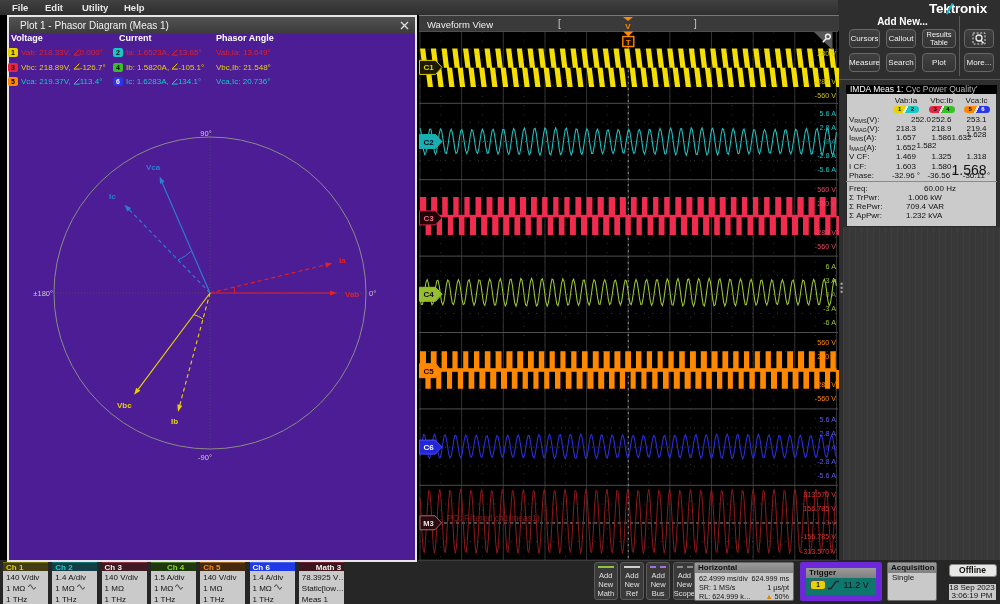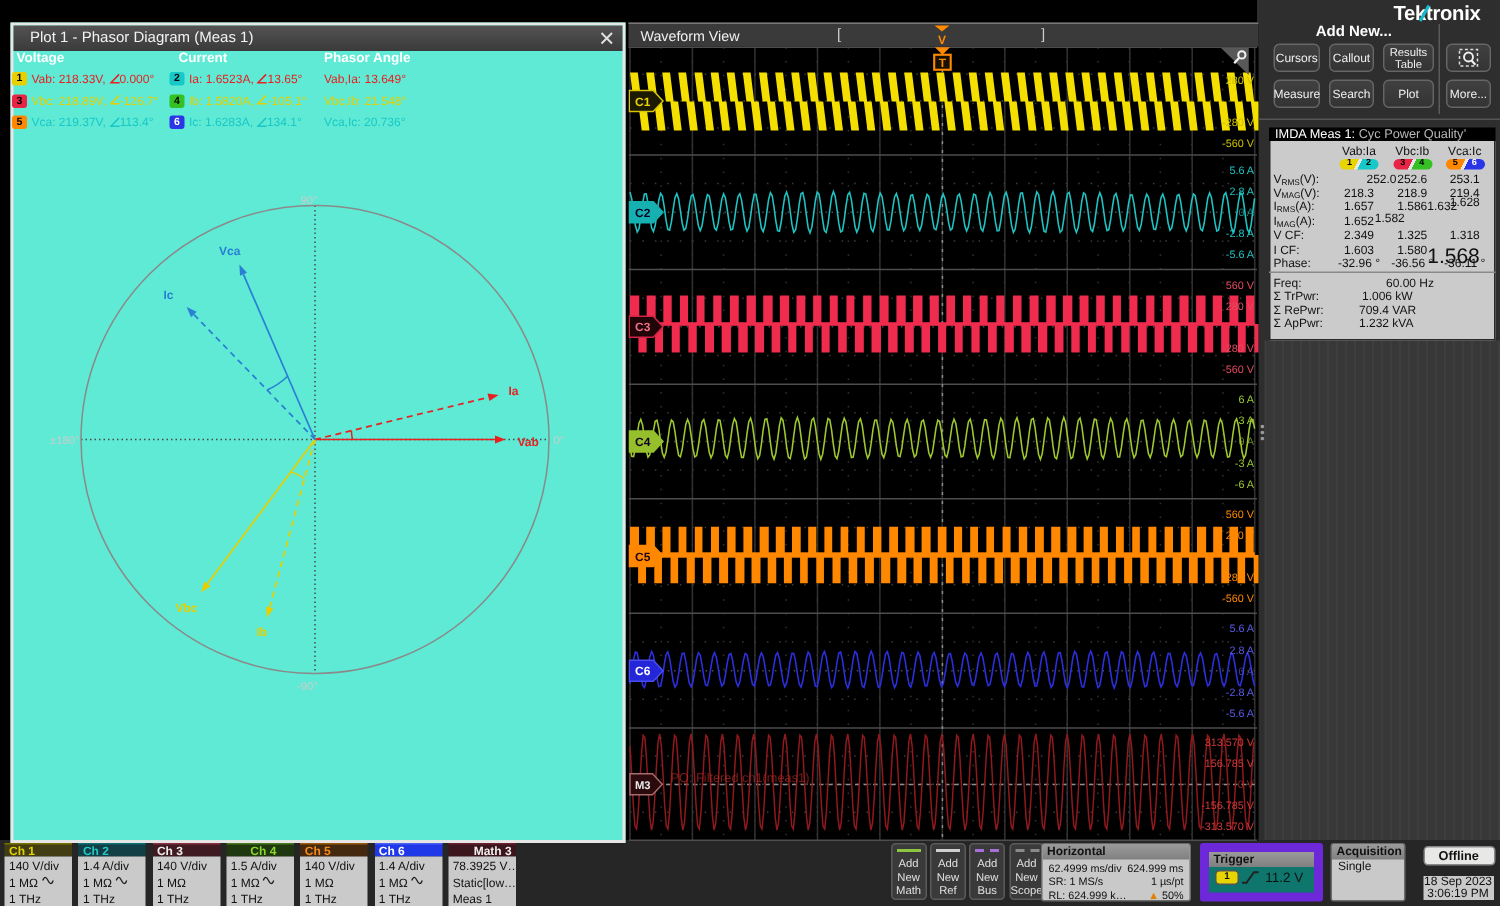--- a/index.html
+++ b/index.html
@@ -2,20 +2,26 @@
 <html><head><meta charset="utf-8">
 <style>
 * { margin:0; padding:0; box-sizing:content-box; }
 html,body { width:1000px; height:604px; background:#000; overflow:hidden; }
 body, div, span, text { font-family:"Liberation Sans", sans-serif; }
 #root { position:absolute; left:0; top:0; width:1000px; height:604px; background:#000; }
 </style></head>
 <body>
 <div id="root">
 
+<div style="position:absolute;left:0;top:0;width:1000px;height:15px;background:linear-gradient(#414141,#2e2e2e)">
+  <span style="position:absolute;left:12px;top:2px;font-size:9.5px;font-weight:bold;color:#e8e8e8">File</span>
+  <span style="position:absolute;left:45px;top:2px;font-size:9.5px;font-weight:bold;color:#e8e8e8">Edit</span>
+  <span style="position:absolute;left:82px;top:2px;font-size:9.5px;font-weight:bold;color:#e8e8e8">Utility</span>
+  <span style="position:absolute;left:124px;top:2px;font-size:9.5px;font-weight:bold;color:#e8e8e8">Help</span>
+</div>
 
 <div style="position:absolute;left:838px;top:0;width:162px;height:560px;background:#2e2e2e"></div>
 <div style="position:absolute;left:843px;top:227px;width:157px;height:333px;background:repeating-linear-gradient(90deg,#3e3e3e 0px,#3e3e3e 1px,#383838 1px,#383838 6px)"></div>
 
 <div style="position:absolute;left:0;top:560px;width:1000px;height:44px;background:#262626"></div>
 
 <div style="position:absolute;left:419px;top:15px;width:420px;height:544px;background:#000">
   <div style="position:absolute;left:0;top:0;width:420px;height:16px;background:#3a3a3a;border-top:1px solid #777">
     <span style="position:absolute;left:8px;top:3px;font-size:9.5px;color:#f0f0f0">Waveform View</span>
     <span style="position:absolute;left:139px;top:2px;font-size:10px;color:#ccc">[</span>
@@ -147,21 +153,21 @@
       <path d="M420,515.8 h15 l6.5,7 l-6.5,7 h-15 Z" fill="#2a0a0c" stroke="#a86a6a" stroke-width="1"></path>
       <text x="428.5" y="525.8" font-size="7.5" font-weight="bold" fill="#e8e8e8" text-anchor="middle" font-family="Liberation Sans, sans-serif">M3</text>
       <polygon points="623.3,31.5 633.3,31.5 628.3,36.5" fill="#ff8a00"></polygon>
       <rect x="622.8" y="36.5" width="11" height="10" fill="#181000" stroke="#ff8a00" stroke-width="1.4"></rect>
       <text x="628.3" y="44.5" font-size="8" font-weight="bold" fill="#ff8a00" text-anchor="middle" font-family="Liberation Sans, sans-serif">T</text>
       <polygon points="814,32 832.5,32 832.5,50" fill="#585858"></polygon>
       <circle cx="827.9" cy="36.6" r="2.4" fill="none" stroke="#f0f0f0" stroke-width="1.4"></circle>
       <line x1="826" y1="38.7" x2="822.8" y2="42.2" stroke="#f0f0f0" stroke-width="1.6"></line>
     </svg>
 
-<div style="position:absolute;left:7px;top:15px;width:406px;height:543px;border:2px solid #e6e6e6;background:#5eead4;z-index:3">
+<div style="position:absolute;left:7px;top:15px;width:406px;height:543px;border:2px solid #e6e6e6;background:#4c1d95;z-index:3">
   <div style="position:absolute;left:0;top:0;width:406px;height:17px;background:linear-gradient(#535353,#3a3a3a)">
     <span style="position:absolute;left:11px;top:3px;font-size:10px;color:#f2f2f2">Plot 1 - Phasor Diagram (Meas 1)</span>
     <svg style="position:absolute;right:6px;top:4px" width="9" height="9" viewBox="0 0 9 9">
           <path d="M1,1 L8,8 M8,1 L1,8" stroke="#e0e0e0" stroke-width="1.3"></path>
         </svg>
   </div>
 </div>
 <svg style="position:absolute;left:9px;top:33px;z-index:4" width="406" height="525" viewBox="9 33 406 525">
       <line x1="54.0" y1="293.0" x2="366.0" y2="293.0" stroke="#4a4a4a" stroke-width="1" stroke-dasharray="1 2"></line>
       <line x1="210.0" y1="137.0" x2="210.0" y2="449.0" stroke="#4a4a4a" stroke-width="1" stroke-dasharray="1 2"></line>
@@ -273,21 +279,21 @@
     <div style="position:absolute;left:951.5px;top:123.95px;width:50px;text-align:center;font-size:8px;color:#111;white-space:nowrap">219.4</div>
     <div style="position:absolute;left:849px;top:133.4px;font-size:8px;color:#111;white-space:nowrap">I<span style="font-size:5.5px;vertical-align:-1px">RMS</span>(A):</div>
     <div style="position:absolute;left:881px;top:133.4px;width:50px;text-align:center;font-size:8px;color:#111;white-space:nowrap">1.657</div>
     <div style="position:absolute;left:916.5px;top:133.4px;width:50px;text-align:center;font-size:8px;color:#111;white-space:nowrap">1.586</div>
     <div style="position:absolute;left:951.5px;top:133.4px;width:50px;text-align:left;font-size:8px;color:#111;white-space:nowrap">1.632</div>
     <div style="position:absolute;left:849px;top:142.85px;font-size:8px;color:#111;white-space:nowrap">I<span style="font-size:5.5px;vertical-align:-1px">MAG</span>(A):</div>
     <div style="position:absolute;left:881px;top:142.85px;width:50px;text-align:center;font-size:8px;color:#111;white-space:nowrap">1.652</div>
     <div style="position:absolute;left:916.5px;top:141px;width:50px;text-align:left;font-size:8px;color:#111;white-space:nowrap">1.582</div>
     <div style="position:absolute;left:951.5px;top:130px;width:50px;text-align:center;font-size:8px;color:#111;white-space:nowrap">1.628</div>
     <div style="position:absolute;left:849px;top:152.29999999999998px;font-size:8px;color:#111;white-space:nowrap">V CF:</div>
-    <div style="position:absolute;left:881px;top:152.29999999999998px;width:50px;text-align:center;font-size:8px;color:#111;white-space:nowrap">2.349</div>
+    <div style="position:absolute;left:881px;top:152.29999999999998px;width:50px;text-align:center;font-size:8px;color:#111;white-space:nowrap">1.469</div>
     <div style="position:absolute;left:916.5px;top:152.29999999999998px;width:50px;text-align:center;font-size:8px;color:#111;white-space:nowrap">1.325</div>
     <div style="position:absolute;left:951.5px;top:152.29999999999998px;width:50px;text-align:center;font-size:8px;color:#111;white-space:nowrap">1.318</div>
     <div style="position:absolute;left:849px;top:161.74999999999997px;font-size:8px;color:#111;white-space:nowrap">I CF:</div>
     <div style="position:absolute;left:881px;top:161.74999999999997px;width:50px;text-align:center;font-size:8px;color:#111;white-space:nowrap">1.603</div>
     <div style="position:absolute;left:916.5px;top:161.74999999999997px;width:50px;text-align:center;font-size:8px;color:#111;white-space:nowrap">1.580</div>
     <div style="position:absolute;left:951.5px;top:161.74999999999997px;width:50px;text-align:left;font-size:14px;color:#111;white-space:nowrap">1.568</div>
     <div style="position:absolute;left:849px;top:171.19999999999996px;font-size:8px;color:#111;white-space:nowrap">Phase:</div>
     <div style="position:absolute;left:881px;top:171.19999999999996px;width:50px;text-align:center;font-size:8px;color:#111;white-space:nowrap">-32.96 °</div>
     <div style="position:absolute;left:916.5px;top:171.19999999999996px;width:50px;text-align:center;font-size:8px;color:#111;white-space:nowrap">-36.56 °</div>
     <div style="position:absolute;left:951.5px;top:171.19999999999996px;width:50px;text-align:center;font-size:8px;color:#111;white-space:nowrap">-36.11 °</div>

